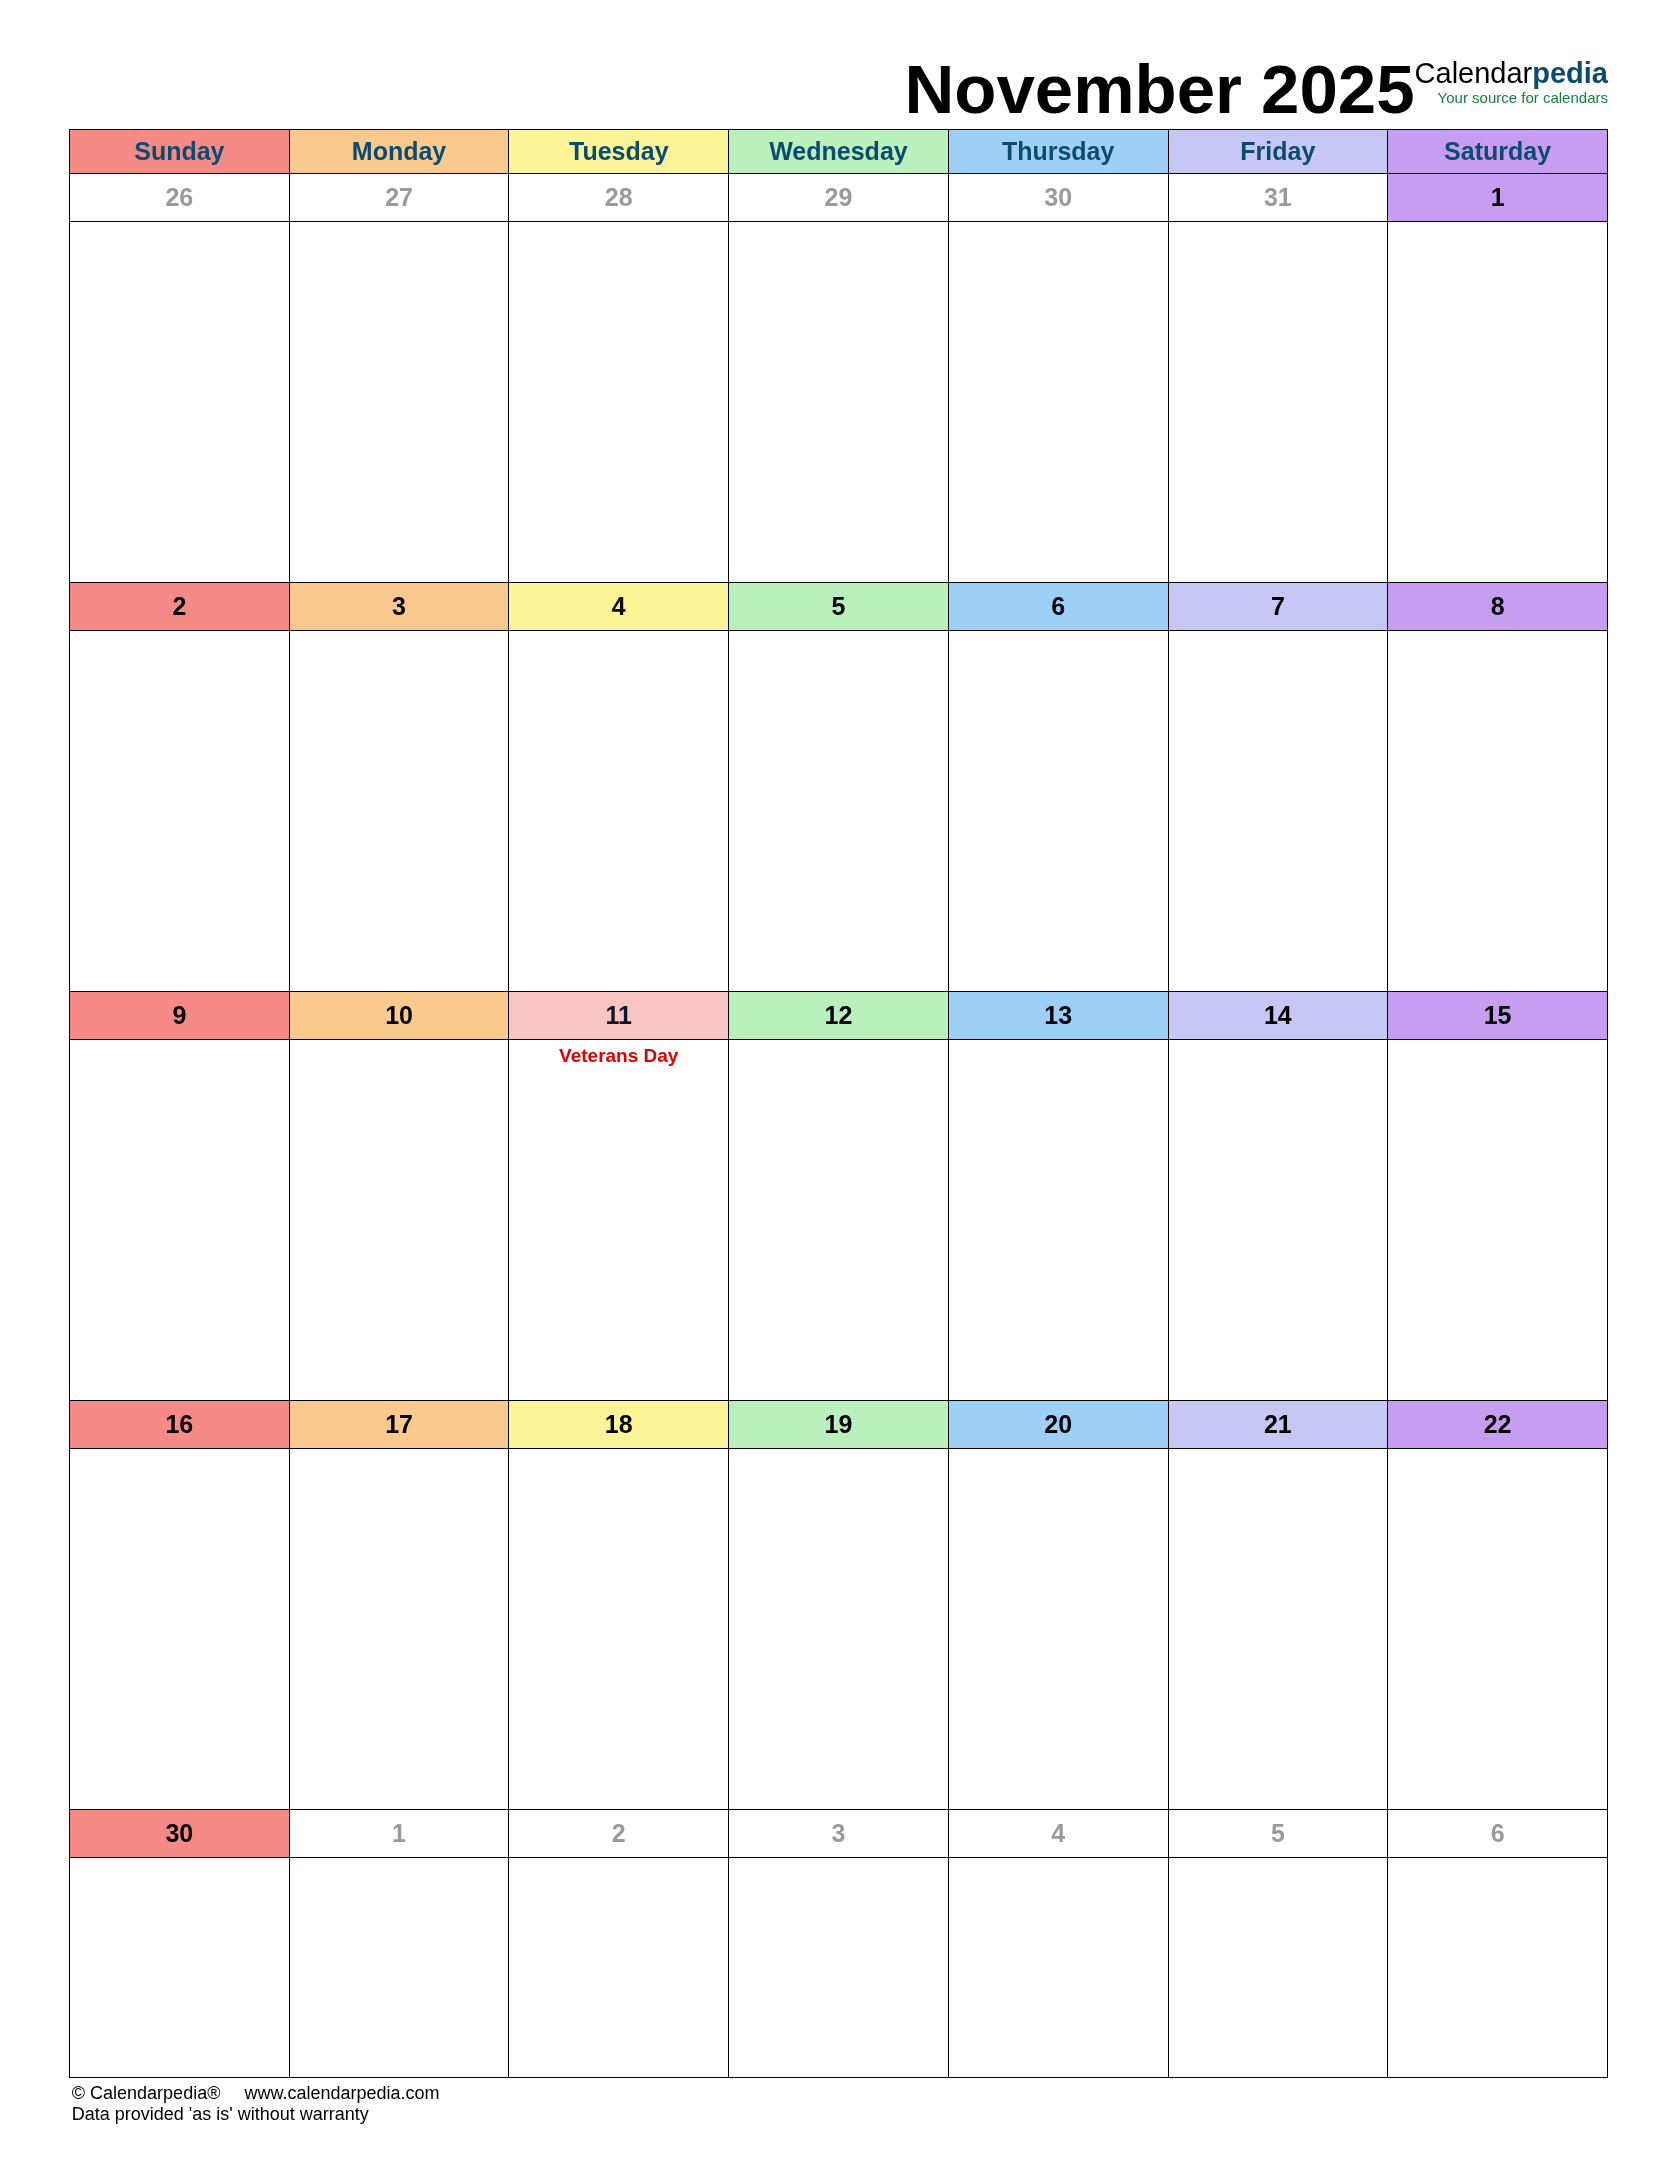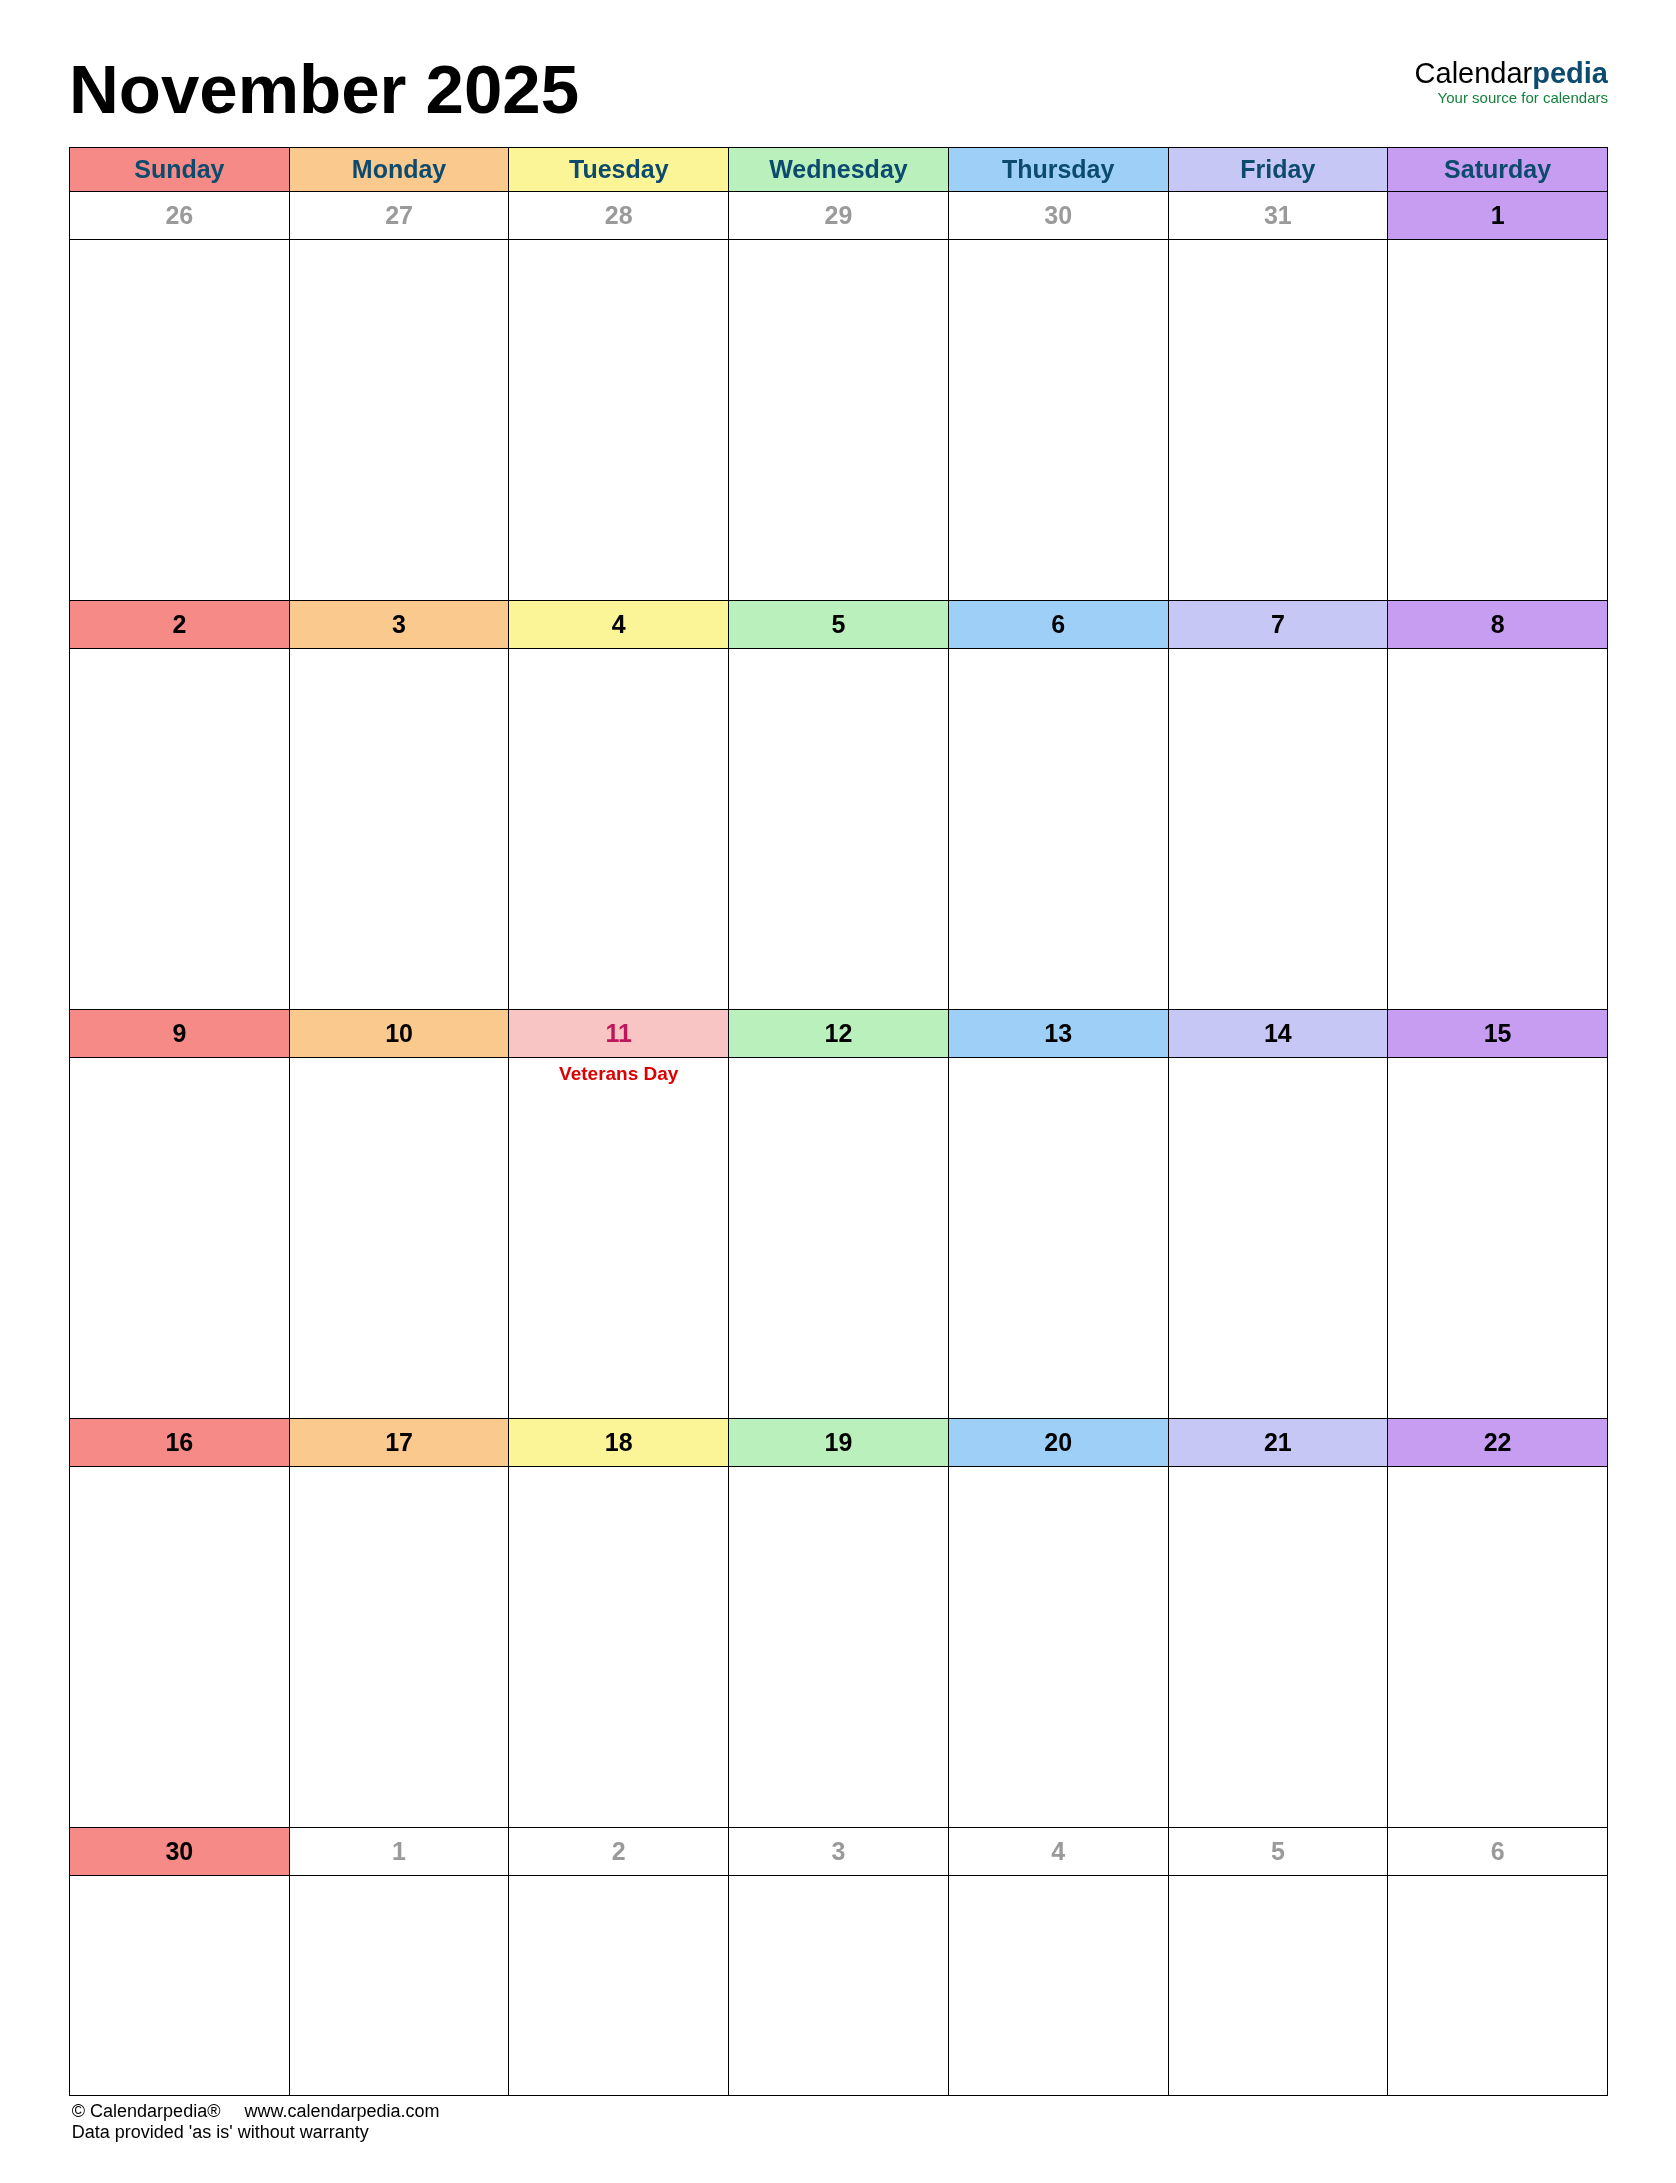--- a/index.html
+++ b/index.html
@@ -10,23 +10,23 @@
     font-family: Arial, Helvetica, sans-serif;
   }
   .page {
     width: 1677px;
     height: 2183px;
     padding: 55px 69px 41px 69px;
     position: relative;
   }
   .topbar {
     display: flex;
-    justify-content: space-between;
+    justify-content: flex-end;
     align-items: flex-start;
-    margin-bottom: 23px;
+    margin-bottom: 5px;
   }
   .title {
     font-size: 69px;
     font-weight: 700;
     color: #000;
     line-height: 1;
     margin: 0;
   }
   .brand {
     text-align: right;
@@ -74,21 +74,21 @@
     text-align: center;
     vertical-align: middle;
   }
   .datecell .num {
     font-size: 25px;
     font-weight: 700;
     color: #000;
   }
   .datecell.out { background: #fff; }
   .datecell.out .num { color: #9a9a9a; }
-  .datecell.holiday .num { color: #be185d; }
+  .datecell.holiday .num { color: #0f172a; }
 
   td.bodycell {
     background: #fff;
     height: 361px;
     vertical-align: top;
     text-align: center;
     padding: 5.5px 5.5px 0 5.5px;
   }
   tr.short td.bodycell { height: 220px; }
   .holtext {

